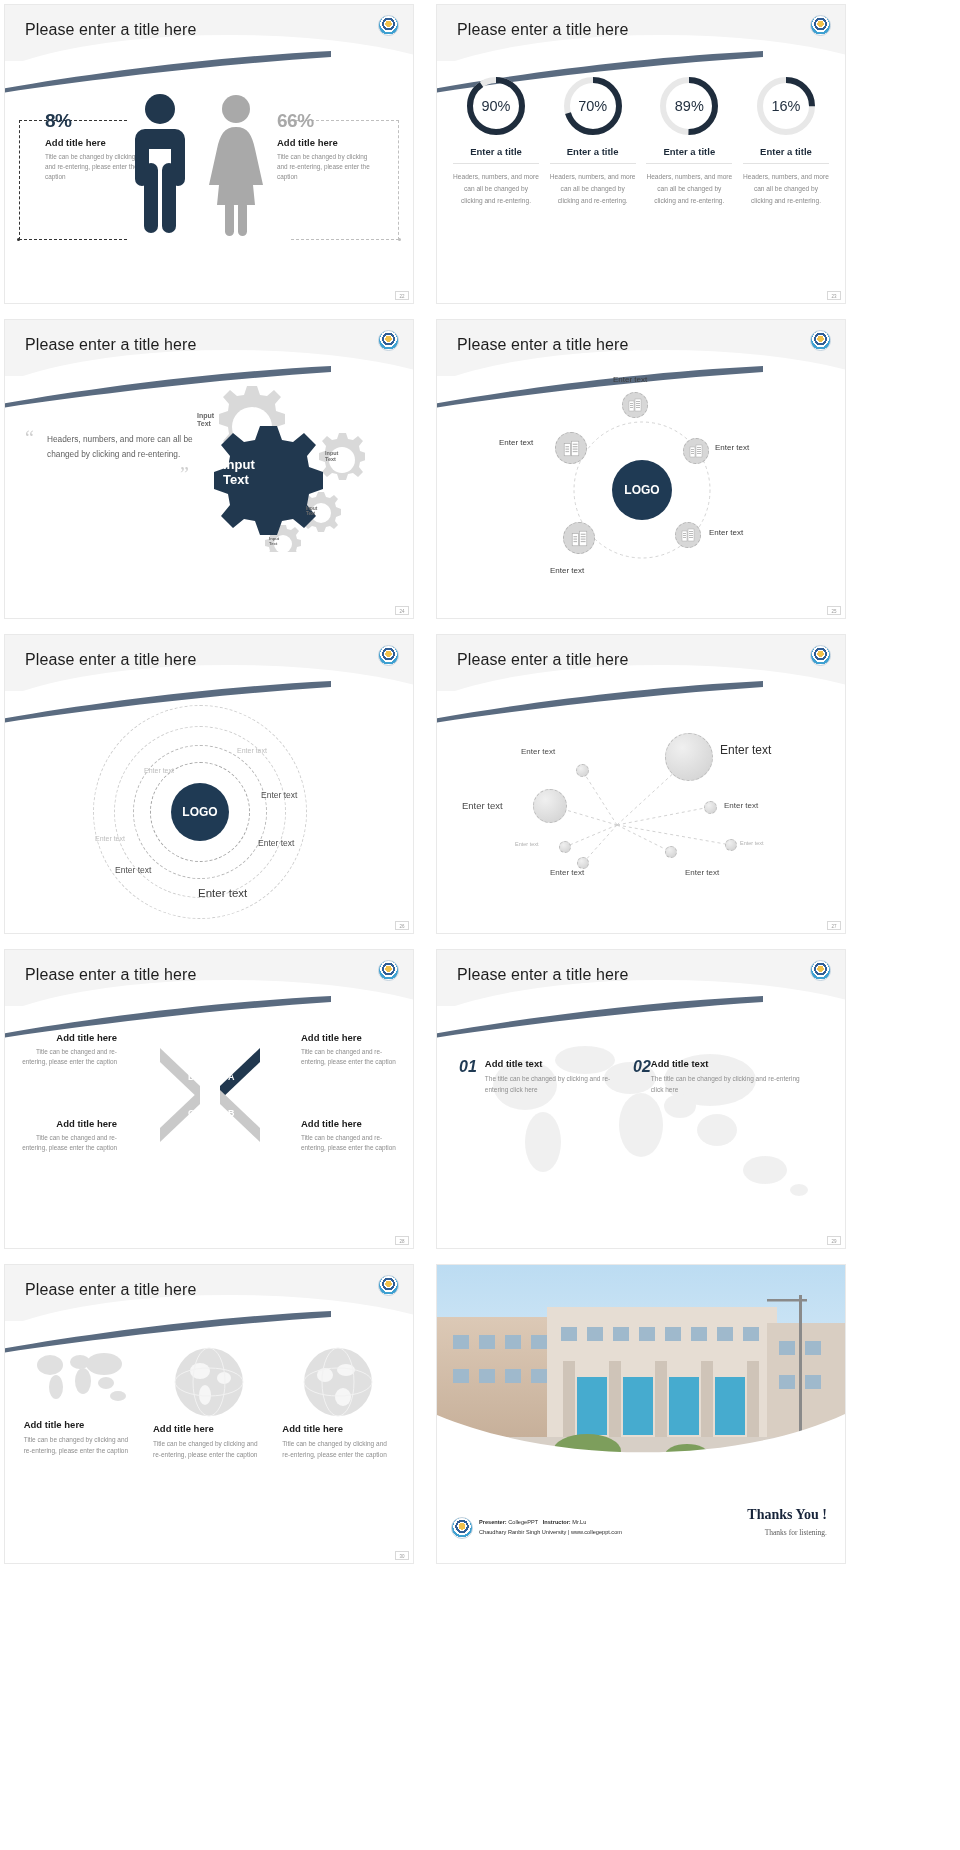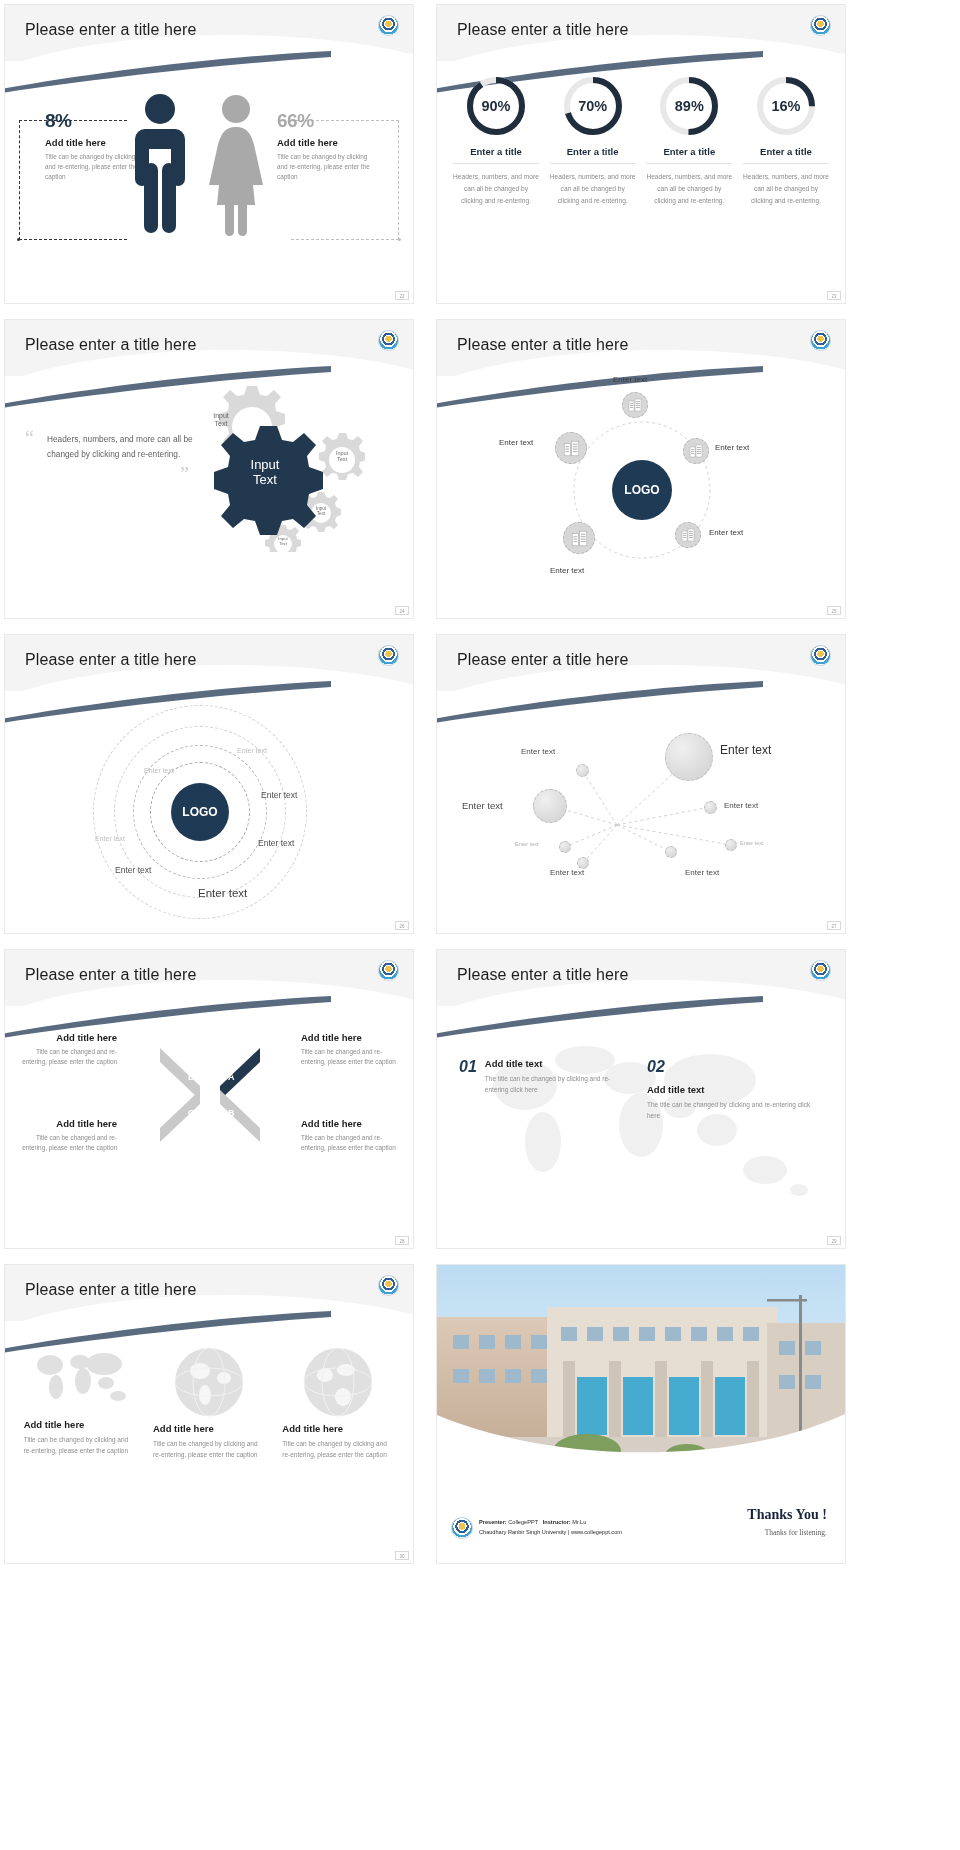--- a/index.html
+++ b/index.html
@@ -67,30 +67,30 @@
   .cap{font-size:6.4px;color:#8e8e8e;line-height:1.55;margin-top:4px;}
   .dashbox{position:absolute;border:1px dashed #3a3a3a;border-right:none;}
   .dot{position:absolute;width:3px;height:3px;border-radius:50%;background:#333;}
 
   
   .donuts{display:flex;justify-content:space-between;padding:10px 16px 0;}
   .dcol{width:86px;text-align:center;}
   .ring{position:relative;width:62px;height:62px;margin:0 auto;}
   .ring svg{display:block;}
   .ring .val{position:absolute;inset:0;display:flex;align-items:center;justify-content:center;
-    font-size:14.5px;font-weight:bold;color:#1f2d3d;}
+    font-size:14.5px;font-weight:normal;color:#1f2d3d;}
   .dtitle{font-size:9.5px;font-weight:bold;color:#1d2b3a;margin-top:9px;padding-bottom:6px;border-bottom:1px solid #e2e2e2;}
   .dtxt{font-size:6.6px;color:#8b8b8b;line-height:1.85;margin-top:7px;}
 
   
   .quote{position:absolute;left:20px;top:52px;width:180px;}
   .qmark{font-size:20px;color:#cfcfcf;font-family:"Liberation Serif",serif;line-height:.6;}
   .qtext{font-size:8.3px;color:#5f5f5f;line-height:1.85;padding-left:22px;margin-top:-12px;}
   .qmark2{font-size:20px;color:#cfcfcf;font-family:"Liberation Serif",serif;margin-left:155px;}
-  .gear-lbl{position:absolute;text-align:center;font-weight:normal;line-height:1.15;}
+  .gear-lbl{position:absolute;font-weight:bold;line-height:1.15;}
 
   
   .hub-lbl{position:absolute;font-size:8px;color:#3b3b3b;white-space:nowrap;}
   .node{position:absolute;width:26px;height:26px;border-radius:50%;
     background:#d7d7d7;border:1px dashed #b4b4b4;display:flex;align-items:center;justify-content:center;}
   .logo-circle{position:absolute;border-radius:50%;background:#1f3a54;color:#fff;
     display:flex;align-items:center;justify-content:center;font-weight:bold;}
 
   
   .ring-c{position:absolute;border:1px dashed #cfcfcf;border-radius:50%;}
@@ -527,21 +527,21 @@
         </g>
       </svg>
 
       <div style="position:absolute;left:22px;top:48px;width:160px;display:flex;gap:8px;">
         <div class="num">01</div>
         <div>
           <div class="mt">Add title text</div>
           <div class="mc">The title can be changed by clicking and re-entering click here</div>
         </div>
       </div>
-      <div style="position:absolute;left:210px;top:48px;width:170px;display:flex;gap:8px;flex-direction:column;">
+      <div style="position:absolute;left:196px;top:48px;width:170px;display:flex;">
         <div class="num">02</div>
         <div>
           <div class="mt">Add title text</div>
           <div class="mc">The title can be changed by clicking and re-entering click here</div>
         </div>
       </div>
     </div>
     <div class="pageno">29</div>
   </div>
 

